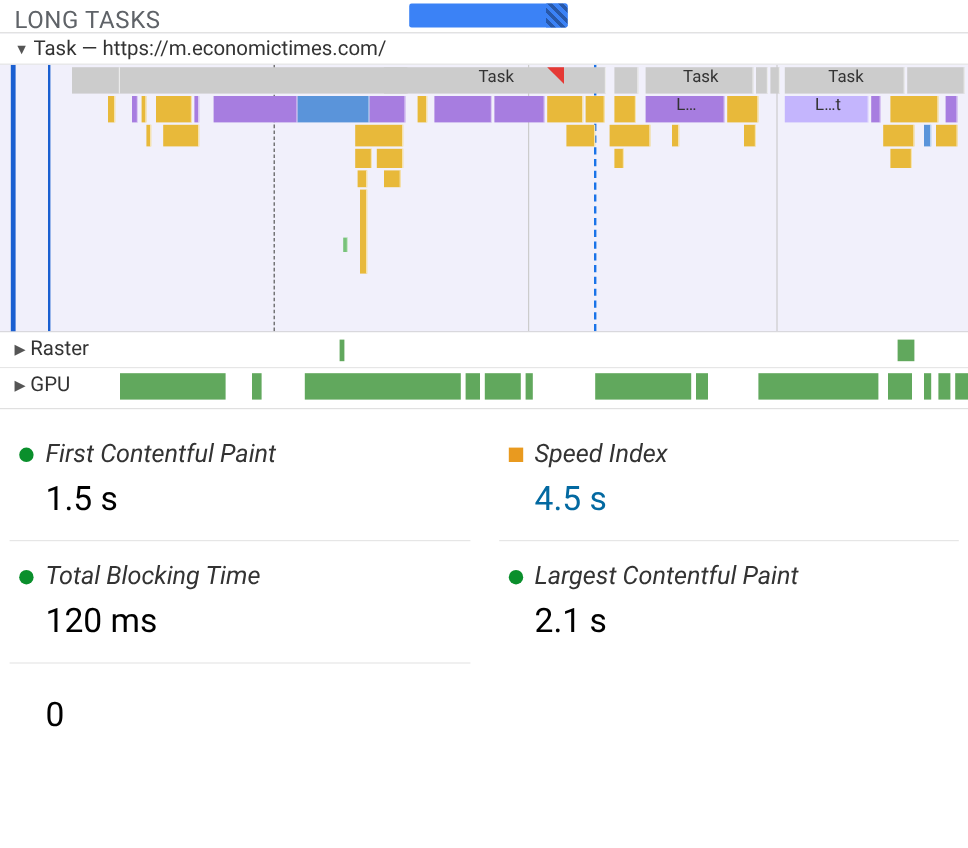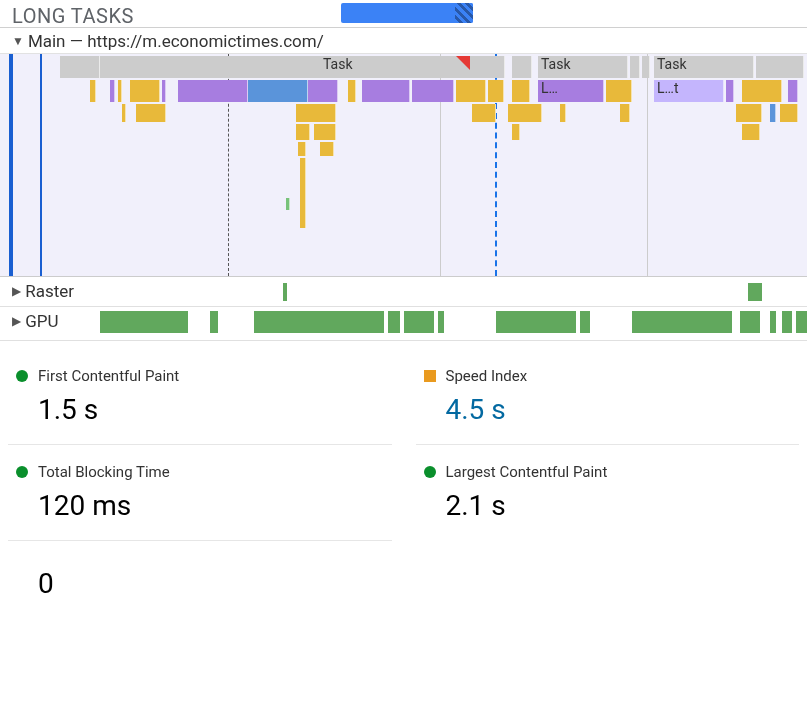--- a/index.html
+++ b/index.html
@@ -65,20 +65,21 @@
   .disclosure {
     font-size: 12px;
     color: #555;
     cursor: pointer;
   }
   .main-chart {
     position: relative;
     height: 222px;
     background: #f1f0fb;
     overflow:hidden;
+    text-align:center;
   }
   .flame-row {
     position: absolute;
     left:0;right:0;
     height: 22px;
   }
   .bar {
     position: absolute;
     top:0;
     height:100%;
@@ -153,21 +154,21 @@
     display:grid;
     grid-template-columns: 1fr 1fr;
     column-gap:24px;
     row-gap:0;
     padding: 8px 8px 0 8px;
   }
   .metric {
     padding: 18px 4px 18px 8px;
     border-bottom:1px solid #e6e6e6;
   }
-  .metric-head { display:flex; align-items:center; gap:10px; font-size:15px; color:#333;}
+  .metric-head { display:flex; align-items:center; gap:10px; font-size:21px; color:#333;font-style:italic;}
   .dot { width:12px;height:12px;border-radius:50%; flex-shrink:0;}
   .sq { width:12px;height:12px; flex-shrink:0;}
   .green-dot { background:#0a8f2c;}
   .orange-sq { background:#e99a1f;}
   .metric-value { font-size:28px; margin-top:8px; padding-left:22px; font-weight:400;}
   .val-green { color:#000000;}
   .val-red { color:#0369a1;}
 </style>
 </head>
 <body>
@@ -175,21 +176,21 @@
 <div class="panel">
 
   <div class="long-tasks-row">
     <span class="long-tasks-label">LONG TASKS</span>
     <div class="long-task-bar" style="left:341px;width:132px;"></div>
   </div>
 
   <div class="main-section">
     <div class="main-header">
       <span class="disclosure">▼</span>
-      <span>Main — https://m.economictimes.com/</span>
+      <span>Task — https://m.economictimes.com/</span>
     </div>
     <div class="main-chart">
 
       <div class="blue-frame" style="height:250px;"></div>
       <div class="vline" style="left:228px;"></div>
       <div class="vline blue" style="left:495px;"></div>
       <div class="vline solid" style="left:40px;"></div>
       <div class="vline" style="left:440px;border-left:1px solid #ccc;"></div>
       <div class="vline" style="left:647px;border-left:1px solid #ccc;"></div>
 

